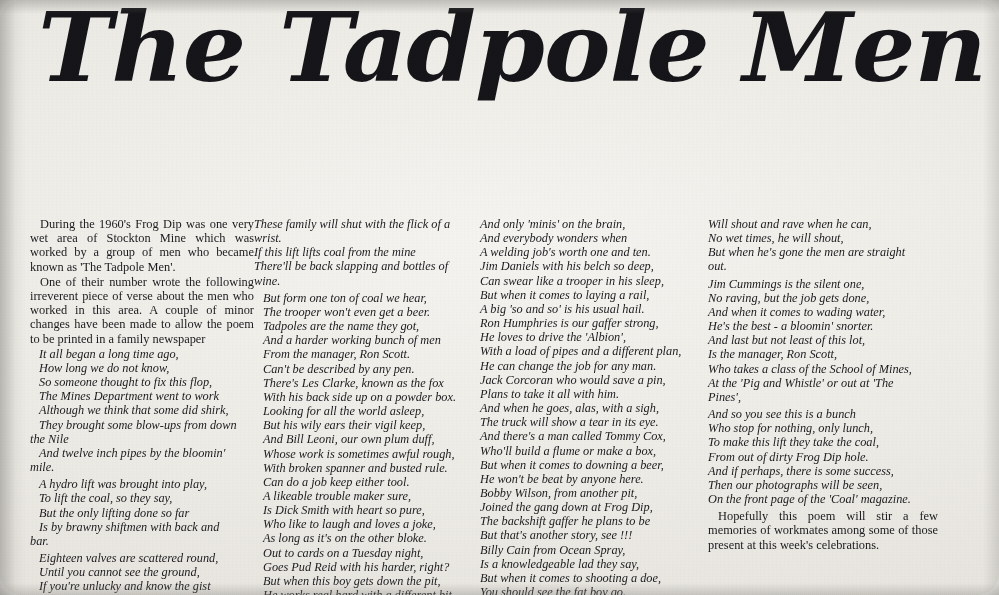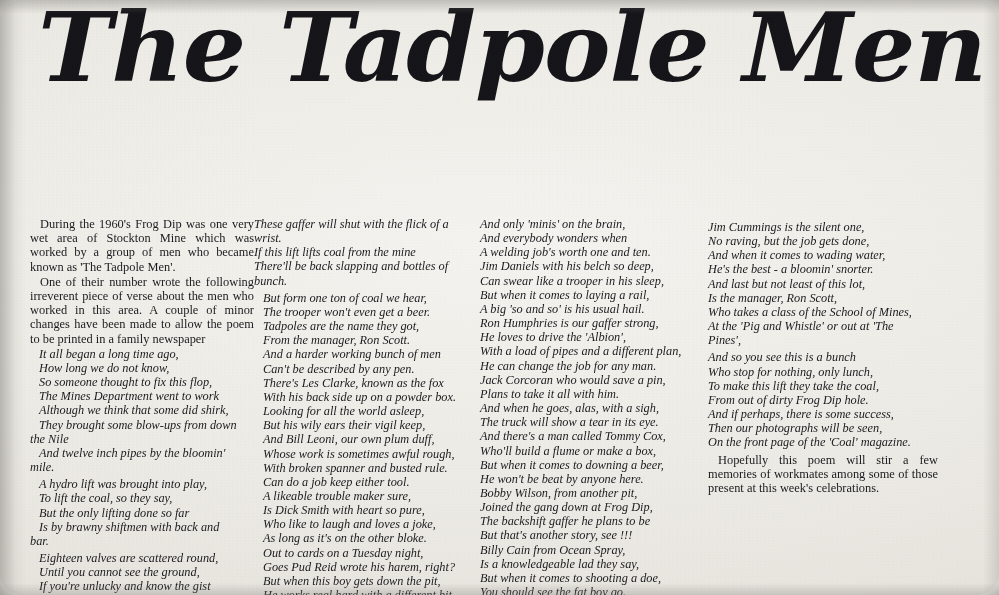--- a/index.html
+++ b/index.html
@@ -167,48 +167,48 @@
         </div>
         <div class="stanza-gap"></div>
         <div class="verse">
           <span class="ln ind">Eighteen valves are scattered round,</span>
           <span class="ln ind">Until you cannot see the ground,</span>
           <span class="ln ind">If you're unlucky and know the gist</span>
         </div>
       </div>
     <div class="column c2">
         <div class="verse">
-          <span class="ln hang">These gaffer will shut with the flick of a</span>
+          <span class="ln hang">These family will shut with the flick of a</span>
           <span class="ln hang">wrist.</span>
           <span class="ln hang">If this lift lifts coal from the mine</span>
           <span class="ln hang">There'll be back slapping and bottles of</span>
-          <span class="ln hang">bunch.</span>
+          <span class="ln hang">wine.</span>
         </div>
         <div class="stanza-gap"></div>
         <div class="verse">
           <span class="ln ind">But form one ton of coal we hear,</span>
           <span class="ln ind">The trooper won't even get a beer.</span>
           <span class="ln ind">Tadpoles are the name they got,</span>
+          <span class="ln ind">And a harder working bunch of men</span>
           <span class="ln ind">From the manager, Ron Scott.</span>
-          <span class="ln ind">And a harder working bunch of men</span>
           <span class="ln ind">Can't be described by any pen.</span>
           <span class="ln ind">There's Les Clarke, known as the fox</span>
           <span class="ln ind">With his back side up on a powder box.</span>
           <span class="ln ind">Looking for all the world asleep,</span>
           <span class="ln ind">But his wily ears their vigil keep,</span>
           <span class="ln ind">And Bill Leoni, our own plum duff,</span>
           <span class="ln ind">Whose work is sometimes awful rough,</span>
           <span class="ln ind">With broken spanner and busted rule.</span>
           <span class="ln ind">Can do a job keep either tool.</span>
           <span class="ln ind">A likeable trouble maker sure,</span>
           <span class="ln ind">Is Dick Smith with heart so pure,</span>
           <span class="ln ind">Who like to laugh and loves a joke,</span>
           <span class="ln ind">As long as it's on the other bloke.</span>
           <span class="ln ind">Out to cards on a Tuesday night,</span>
-          <span class="ln ind">Goes Pud Reid wrote his harem, right?</span>
+          <span class="ln ind">Goes Pud Reid with his harder, right?</span>
           <span class="ln ind">But when this boy gets down the pit,</span>
           <span class="ln ind">He works real hard with a different bit.</span>
           <span class="ln ind">Webster's here with his yarns again,</span>
         </div>
       </div>
     <div class="column c3">
         <div class="verse">
           <span class="ln hang">And only 'minis' on the brain,</span>
           <span class="ln hang">And everybody wonders when</span>
           <span class="ln hang">A welding job's worth one and ten.</span>
@@ -233,20 +233,26 @@
           <span class="ln hang">The backshift gaffer he plans to be</span>
           <span class="ln hang">But that's another story, see !!!</span>
           <span class="ln hang">Billy Cain from Ocean Spray,</span>
           <span class="ln hang">Is a knowledgeable lad they say,</span>
           <span class="ln hang">But when it comes to shooting a doe,</span>
           <span class="ln hang">You should see the fat boy go.</span>
           <span class="ln hang">The favourite uncle, Weary Mann,</span>
         </div>
       </div>
     <div class="column c4">
+        <div class="verse">
+          <span class="ln hang">Will shout and rave when he can,</span>
+          <span class="ln hang">No wet times, he will shout,</span>
+          <span class="ln hang">But when he's gone the men are straight</span>
+          <span class="ln hang">out.</span>
+        </div>
         <div class="stanza-gap"></div>
         <div class="verse">
           <span class="ln hang">Jim Cummings is the silent one,</span>
           <span class="ln hang">No raving, but the job gets done,</span>
           <span class="ln hang">And when it comes to wading water,</span>
           <span class="ln hang">He's the best - a bloomin' snorter.</span>
           <span class="ln hang">And last but not least of this lot,</span>
           <span class="ln hang">Is the manager, Ron Scott,</span>
           <span class="ln hang">Who takes a class of the School of Mines,</span>
           <span class="ln hang">At the 'Pig and Whistle' or out at 'The</span>

